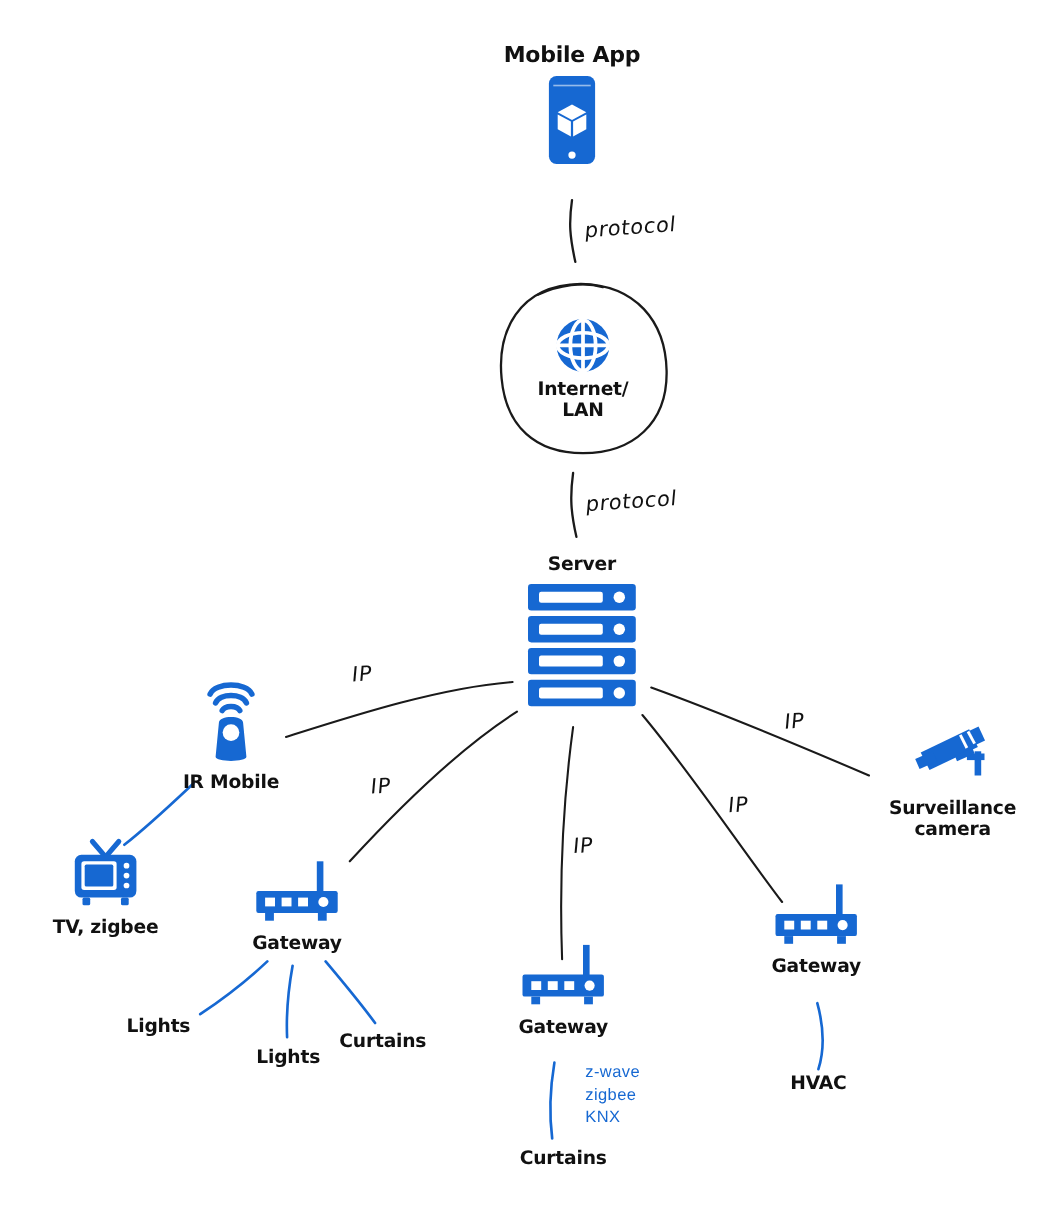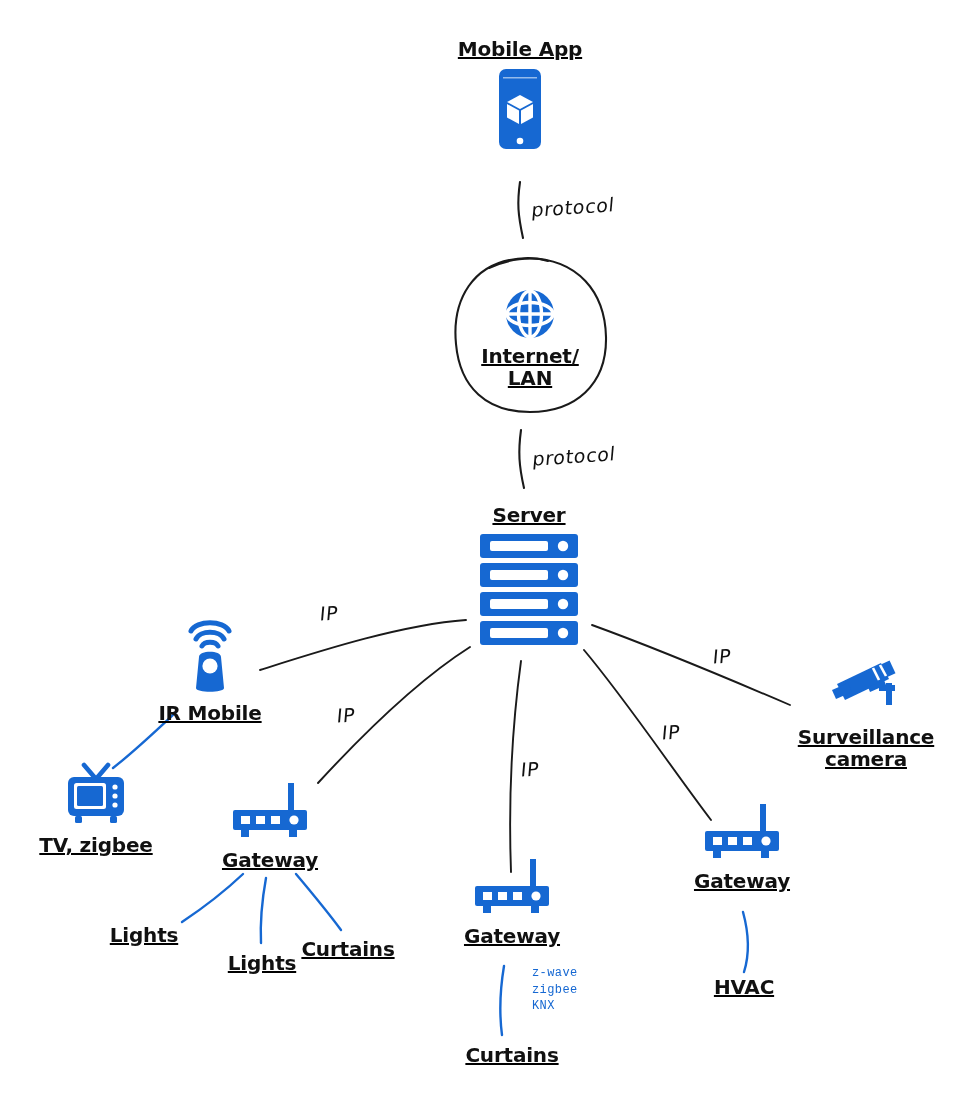--- a/index.html
+++ b/index.html
@@ -22,53 +22,52 @@
     position: absolute;
     left: 0;
     top: 0;
     width: 956px;
     height: 1112px;
     pointer-events: none;
   }
   .node {
     position: absolute;
     text-align: center;
-    text-decoration: underline;
   }
   .node-label {
     font-family: "DejaVu Sans", sans-serif;
     font-weight: bold;
     color: #111111;
     letter-spacing: -0.2px;
     line-height: 1.12;
     white-space: pre-line;
   }
   .lbl-22 { font-size: 20px; }
-  .lbl-19 { font-size: 20px; }
+  .lbl-19 { font-size: 17px; }
   .icon-wrap {
     display: block;
     margin: 0 auto;
   }
   .edge-label {
     position: absolute;
     font-family: "DejaVu Sans", sans-serif;
     font-size: 19px;
     color: #111111;
     white-space: nowrap;
   }
   .edge-label.hand {
     font-family: "DejaVu Sans", sans-serif;
     font-weight: normal;
     letter-spacing: 0.6px;
   }
   .proto-note {
     position: absolute;
     color: #1668D2;
-    font-family: Liberation Mono, monospace;
-    font-size: 12px;
+    font-family: Liberation Sans, sans-serif;
+    font-size: 15px;
     line-height: 1.38;
     letter-spacing: 0.4px;
     white-space: pre-line;
   }
   .skew { display: inline-block; transform: skewX(-9deg) rotate(-4deg); }
   .skew2 { display: inline-block; transform: skewX(-8deg) rotate(-3deg); }
 </style>
 </head>
 <body>
 

